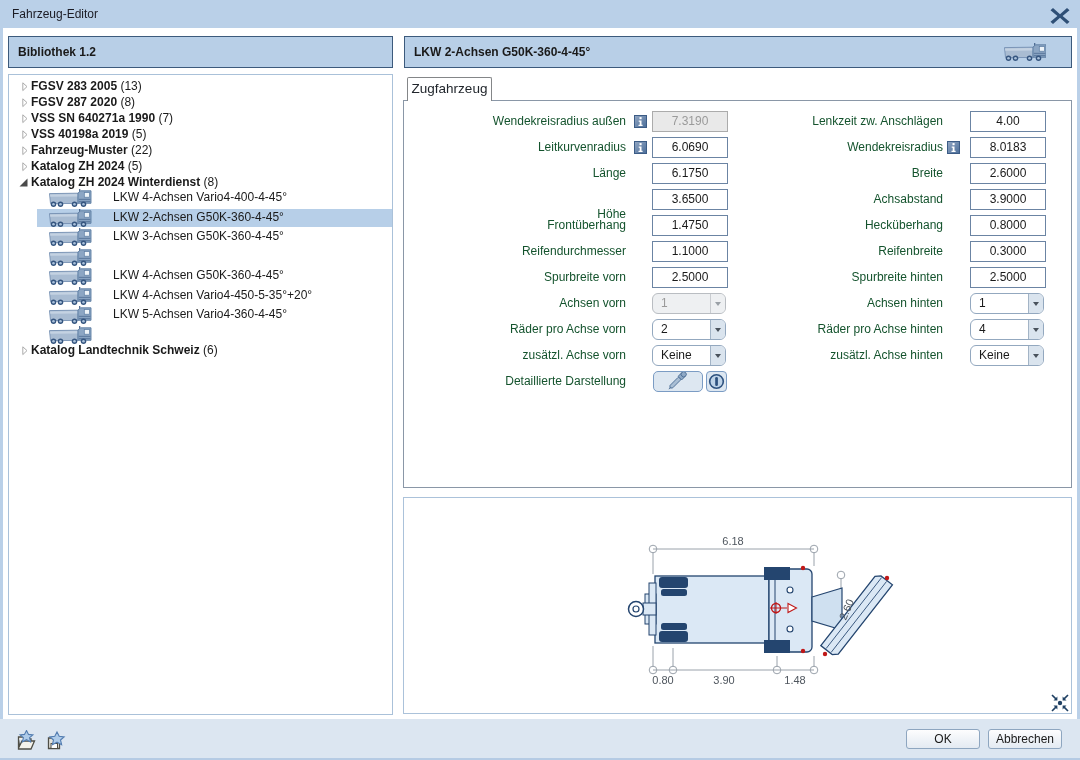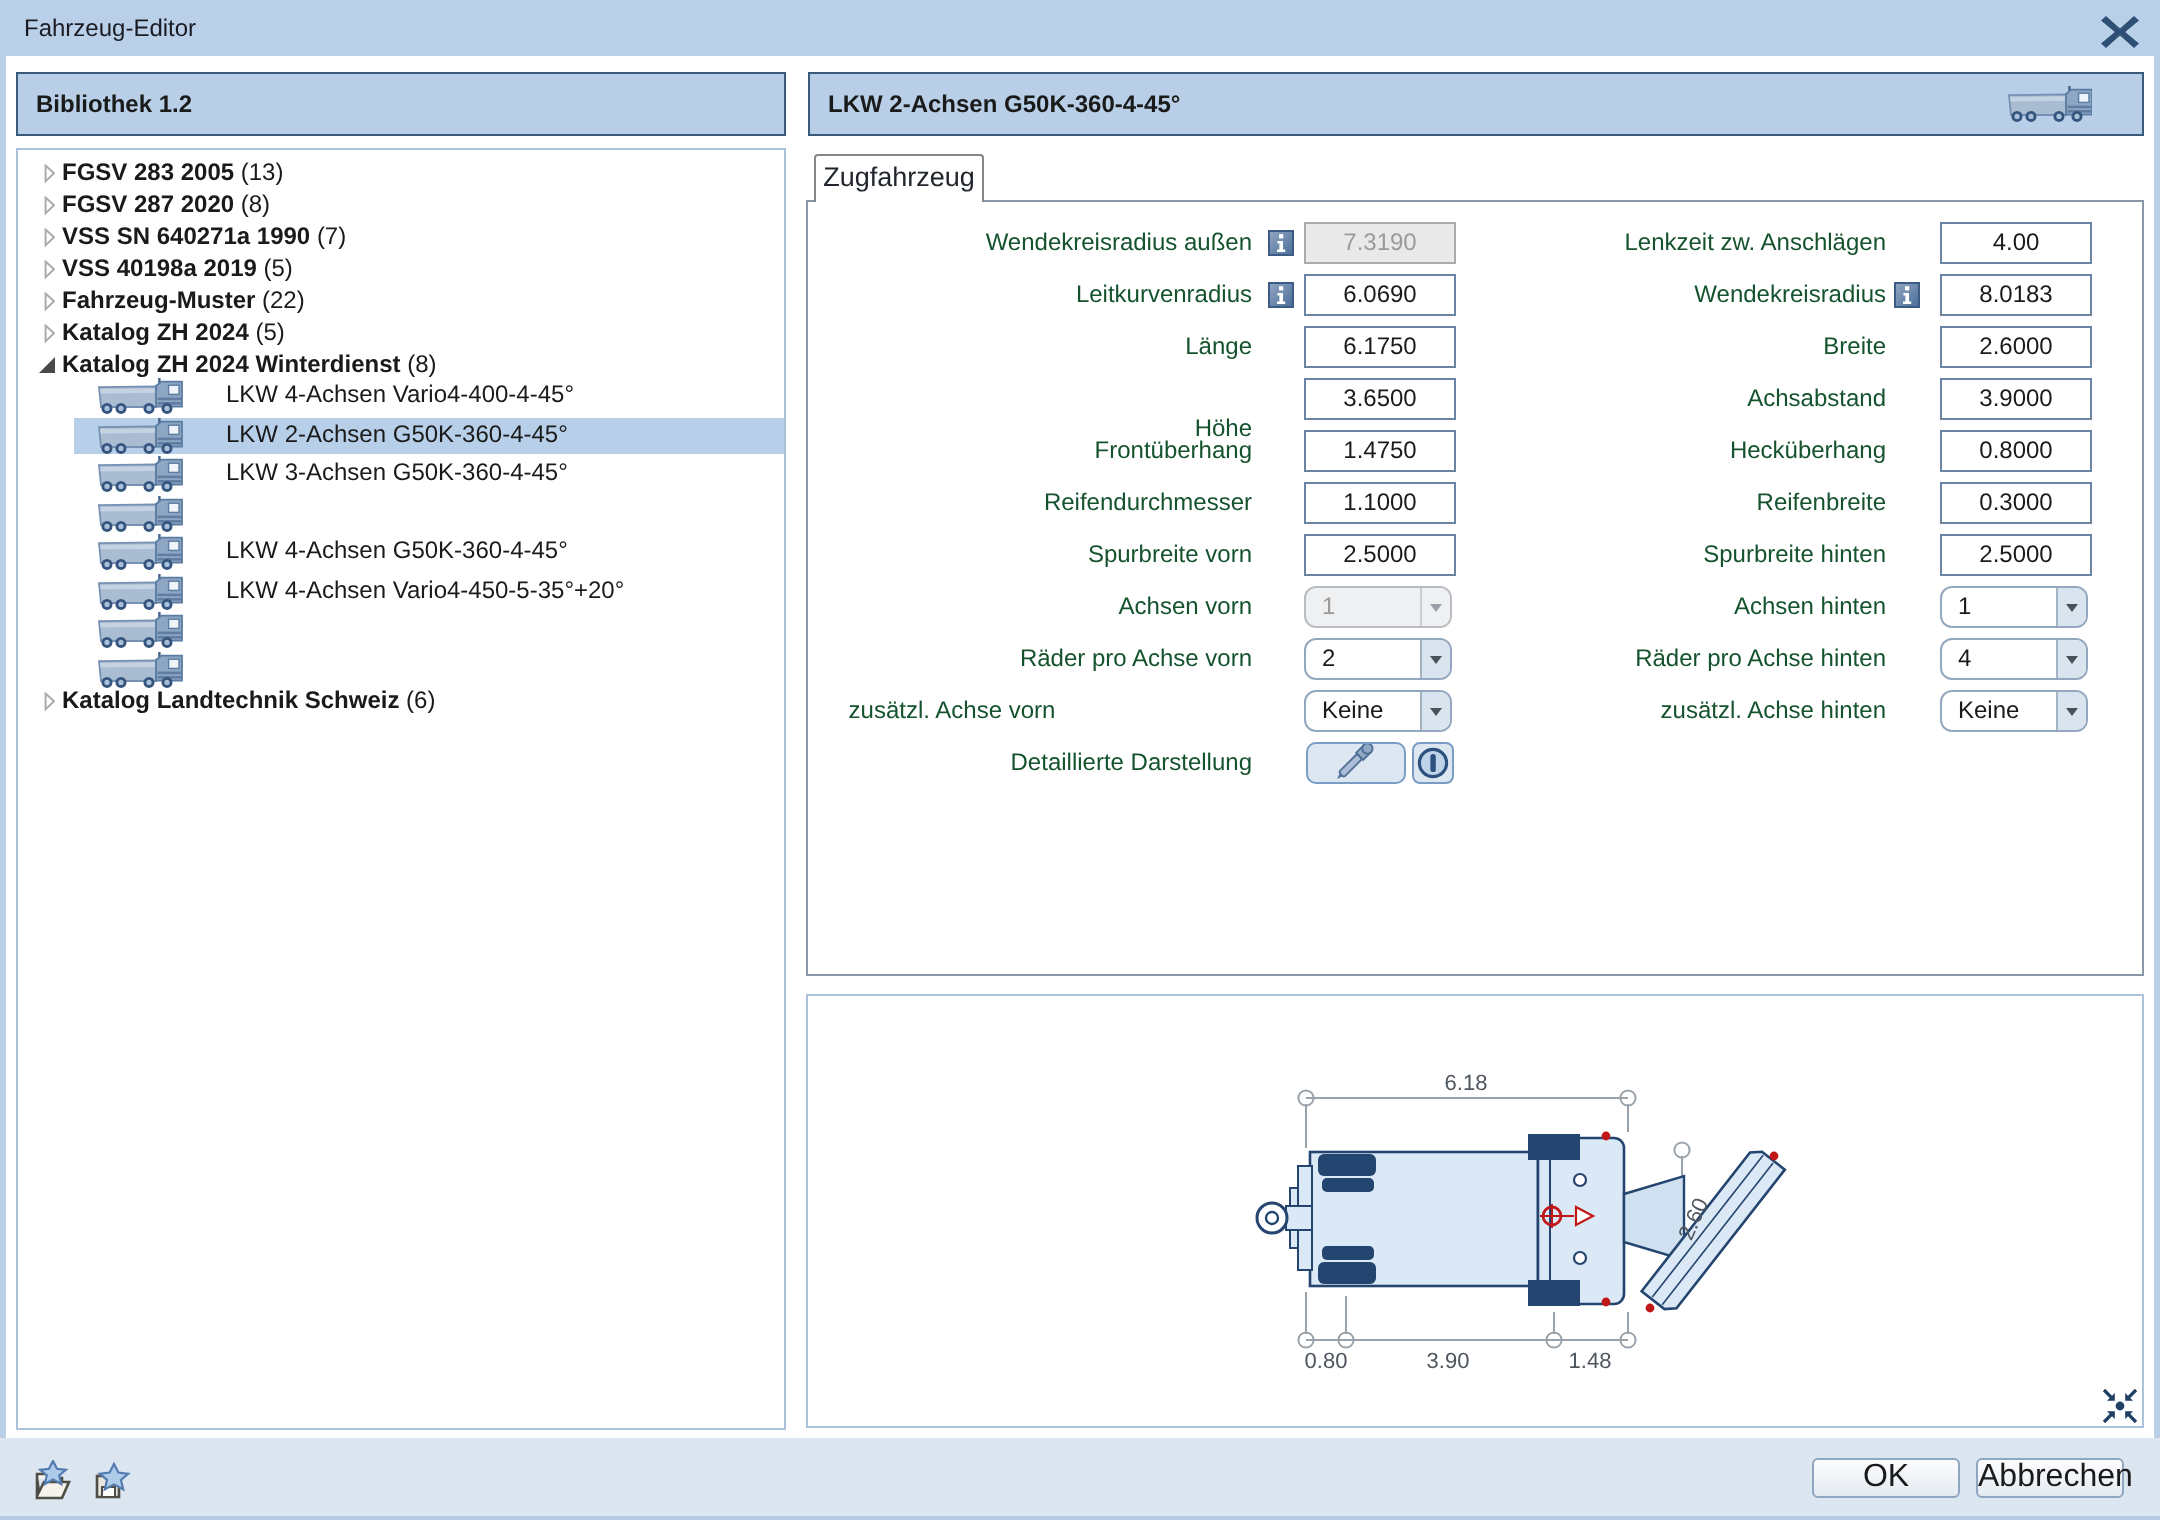--- a/index.html
+++ b/index.html
@@ -13,21 +13,21 @@
   .lbl { position:absolute; text-align:right; font-size:12px; color:#14532d; line-height:21px; height:21px; }
   .combo { position:absolute; width:74px; height:21px; border:1px solid #93a8bf; background:#fff; border-radius:6px; font-size:12px; line-height:19px; overflow:hidden; }
   .combo .txt { position:absolute; left:8px; top:0; }
   .combo .btn { position:absolute; right:0; top:0; width:15px; height:100%; background:#dae4ee; border-left:1px solid #a3b4c6; }
   .combo .btn:after { content:""; position:absolute; left:3.5px; top:8.5px; border:3.5px solid transparent; border-top:4.5px solid #49525c; }
   .combo.dis { background:#eef0f2; border-color:#b9bdc2; color:#9a9a9a; }
   .combo.dis .btn { background:#eef0f2; border-left-color:#c9ccd0; }
   .combo.dis .btn:after { border-top-color:#9aa0a6; }
   .iicon { position:absolute; width:13px; height:13px; }
   .treerow { position:absolute; left:0; width:100%; white-space:nowrap; }
-  .btnf { position:absolute; width:74px; height:20px; border:1px solid #8ea6c0; border-radius:3px; background:linear-gradient(#fdfdfe,#e3eaf2); text-align:center; line-height:18px; font-size:16px; }
+  .btnf { position:absolute; width:74px; height:20px; border:1px solid #8ea6c0; border-radius:3px; background:linear-gradient(#fdfdfe,#e3eaf2); text-align:center; line-height:18px; font-size:12px; }
 </style>
 </head>
 <body>
 
   <div class="abs" style="left:12px; top:7px; font-size:12px; color:#1b1b24;">Fahrzeug-Editor</div>
   <svg class="abs" style="left:1050px; top:7px;" width="20" height="18" viewBox="0 0 20 18">
     <path d="M3 1 L10 7.2 L17 1 L19.5 3.2 L12.6 9 L19.5 14.8 L17 17 L10 10.8 L3 17 L0.5 14.8 L7.4 9 L0.5 3.2 Z" fill="#2e4f76"></path>
   </svg>
 
   <div class="abs white" style="left:3px; top:28px; width:1074px; height:691px;"></div>
@@ -209,20 +209,21 @@
           <circle cx="5.5" cy="14.2" r="1.3" fill="#a9c0da"></circle>
           <circle cx="12.5" cy="14.2" r="2.75" fill="#35557f"></circle>
           <circle cx="12.5" cy="14.2" r="1.3" fill="#a9c0da"></circle>
           <circle cx="26.5" cy="14.2" r="2.75" fill="#35557f"></circle>
           <circle cx="26.5" cy="14.2" r="1.3" fill="#a9c0da"></circle>
           <circle cx="35.5" cy="14.2" r="2.75" fill="#35557f"></circle>
           <circle cx="35.5" cy="14.2" r="1.3" fill="#a9c0da"></circle>
         </g>
       </g>
     </svg>
+    <div class="treerow" style="top:232px; left:104px;">LKW 5-Achsen Vario4-360-4-45°</div>
     <svg width="44" height="21" viewBox="0 0 44 21" style="position:absolute; left:39px; top:250.5px; overflow:visible;">
       <g transform="translate(0,1)">
         <g>
           <line x1="31.7" y1="-1" x2="31.7" y2="3" stroke="#44618a" stroke-width="1.2"></line>
           <path d="M1.5 3.6 L30 3.2 L30 13.5 L2.5 13.5 Z" fill="#a9bcd2" stroke="#7590b2" stroke-width="0.9"></path>
           <path d="M2 4.5 L29.5 4.1 L29.5 6.5 L2.3 6.8 Z" fill="#c4d2e2"></path>
           <path d="M30 13.3 L30 3 L32.7 0.8 L43 0.8 L43 13.3 Z" fill="#8ca6c4" stroke="#5c7da3" stroke-width="0.9"></path>
           <rect x="36.3" y="2.6" width="5.2" height="4.6" fill="#eef4f9" stroke="#5c7da3" stroke-width="0.7"></rect>
           <rect x="30.8" y="8.8" width="11.7" height="1.3" fill="#617ea2"></rect>
           <rect x="30.8" y="11" width="11.7" height="1.3" fill="#617ea2"></rect>
@@ -310,21 +311,21 @@
     <div class="lbl" style="left:326px; top:292.5px; width:300px;">Achsen vorn</div>
     <div class="combo dis" style="left:652px; top:292.5px;">
       <span class="txt">1</span>
       <span class="btn"></span>
     </div>
     <div class="lbl" style="left:326px; top:318.5px; width:300px;">Räder pro Achse vorn</div>
     <div class="combo" style="left:652px; top:318.5px;">
       <span class="txt">2</span>
       <span class="btn"></span>
     </div>
-    <div class="lbl" style="left:326px; top:344.5px; width:300px;text-align:center;">zusätzl. Achse vorn</div>
+    <div class="lbl" style="left:326px; top:344.5px; width:300px;">zusätzl. Achse vorn</div>
     <div class="combo" style="left:652px; top:344.5px;">
       <span class="txt">Keine</span>
       <span class="btn"></span>
     </div>
     <div class="lbl" style="left:326px; top:370.5px; width:300px;">Detaillierte Darstellung</div>
     <div style="position:absolute; left:653px; top:370.5px; width:50px; height:21px; border:1.5px solid #7b9cc4; border-radius:5px; background:#dde7f1;"><svg width="47" height="18" viewBox="0 0 47 18">
         <g transform="translate(23,9) rotate(-45)">
           <rect x="-9" y="-1.8" width="13" height="3.6" rx="1.2" fill="#a9bed4" stroke="#4e6f96" stroke-width="0.9"></rect>
           <path d="M4 -2.5 L9 -2.5 L9 2.5 L4 2.5 Z" fill="#8fa9c6" stroke="#4e6f96" stroke-width="0.9"></path>
           <circle cx="9.5" cy="0" r="2.6" fill="#8fa9c6" stroke="#4e6f96" stroke-width="0.9"></circle>

